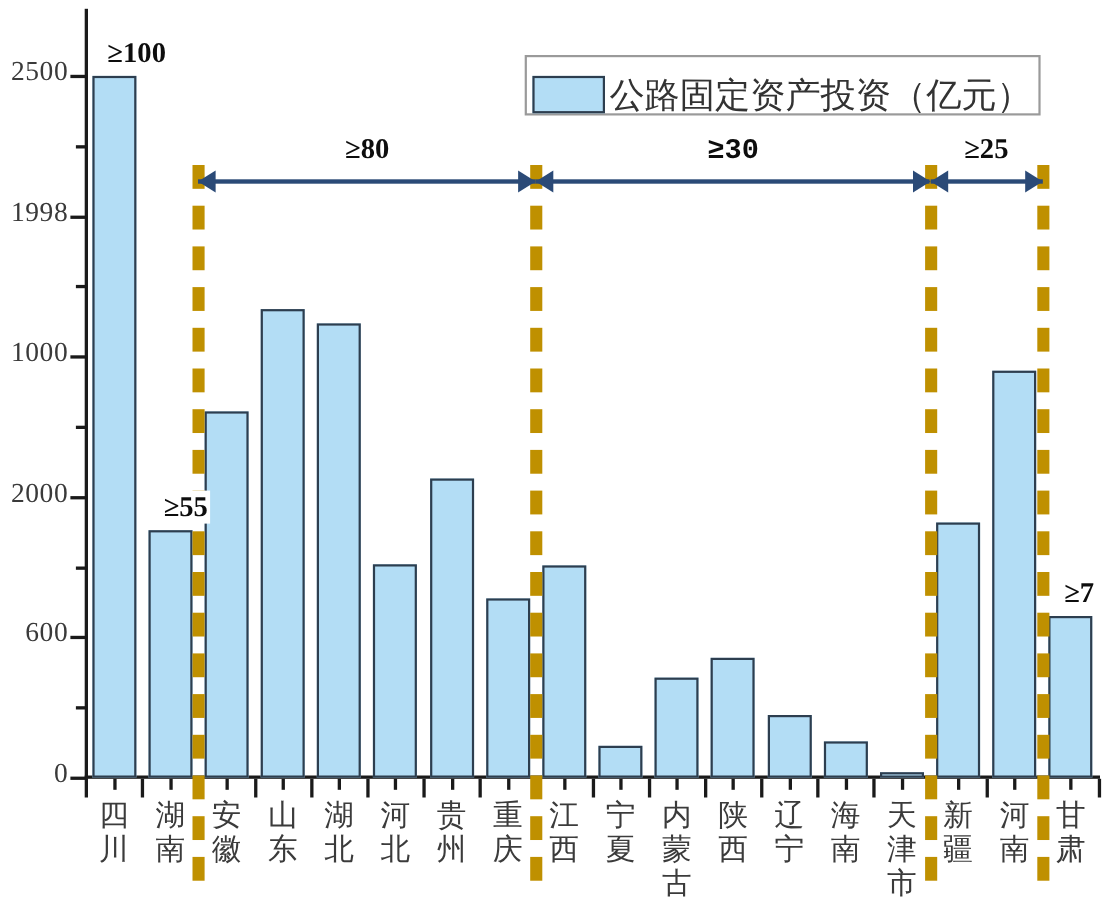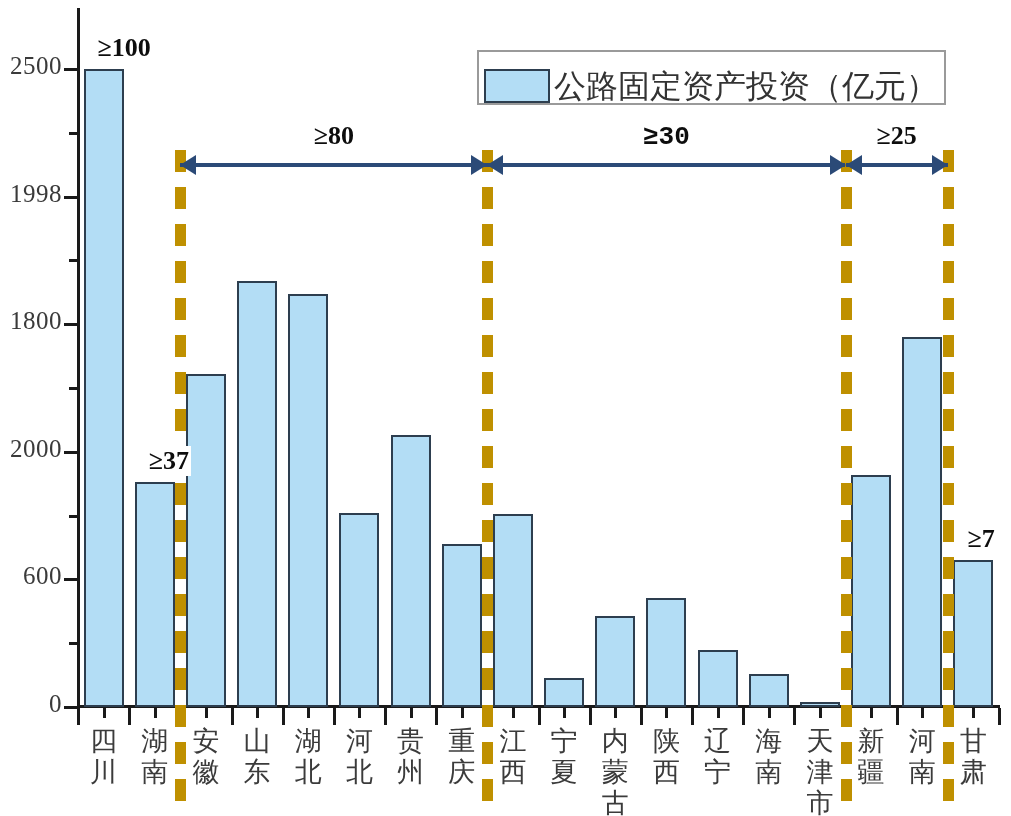--- a/index.html
+++ b/index.html
@@ -211,21 +211,21 @@
         <div class="ytick-minor" style="top: 642.2px;"></div>
         <div class="ytick-minor" style="top: 514.6px;"></div>
         <div class="ytick-minor" style="top: 387px;"></div>
         <div class="ytick-minor" style="top: 259.4px;"></div>
         <div class="ytick-minor" style="top: 131.8px;"></div>
       </div>
     <div id="ytick-labels">
         <div class="ytick-label" style="top: 690px;">0</div>
         <div class="ytick-label" style="top: 562.4px;">600</div>
         <div class="ytick-label" style="top: 434.8px;">2000</div>
-        <div class="ytick-label" style="top: 307.2px;">1800</div>
+        <div class="ytick-label" style="top: 307.2px;">1000</div>
         <div class="ytick-label" style="top: 179.6px;">1998</div>
         <div class="ytick-label" style="top: 52px;">2500</div>
       </div>
 
     <div id="xtick-marks">
         <div class="xtick" style="left: 77px; height: 17px;"></div>
         <div class="xtick" style="left: 128.167px; height: 17px;"></div>
         <div class="xtick" style="left: 179.333px; height: 17px;"></div>
         <div class="xtick" style="left: 230.5px; height: 17px;"></div>
         <div class="xtick" style="left: 281.667px; height: 17px;"></div>
@@ -342,21 +342,21 @@
         <div class="arrow-head arrow-right" style="left: 829.5px; border-left-color: rgb(43, 74, 119);"></div>
         <div class="span-label" style="left: 487.333px; width: 358.167px;"><span style="border-bottom:0;font-family:Liberation Mono, monospace;">≥30</span></div>
         <div class="span-line" style="left: 845.5px; width: 102.333px; background: rgb(43, 74, 119);"></div>
         <div class="arrow-head arrow-left" style="left: 845.5px; border-right-color: rgb(43, 74, 119);"></div>
         <div class="arrow-head arrow-right" style="left: 931.833px; border-left-color: rgb(43, 74, 119);"></div>
         <div class="span-label" style="left: 845.5px; width: 102.333px;"><span style="border-bottom:0;text-align:right;">≥25</span></div>
       </div>
 
     <div id="bar-notes">
         <div class="bar-note" style="left: 95.5833px; top: 33px;">≥100</div>
-        <div class="bar-note" style="left: 146.75px; top: 446.424px;">≥37</div>
+        <div class="bar-note" style="left: 146.75px; top: 446.424px;">≥55</div>
         <div class="bar-note" style="left: 965.417px; top: 524.26px;">≥7</div>
       </div>
 
   </div>
 
   <div id="legend">
     <div id="legend-swatch"></div>
     <div id="legend-text">公路固定资产投资（亿元）</div>
   </div>
 

